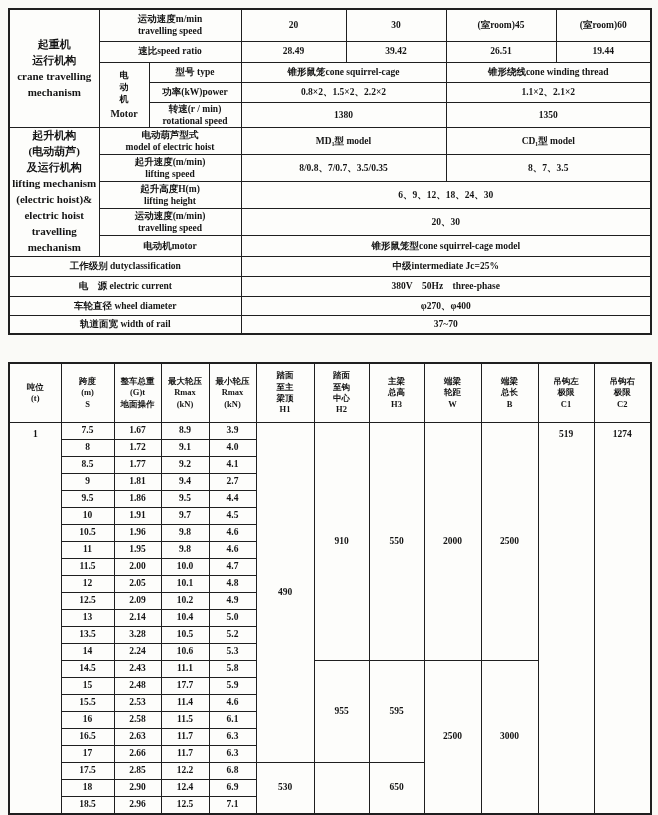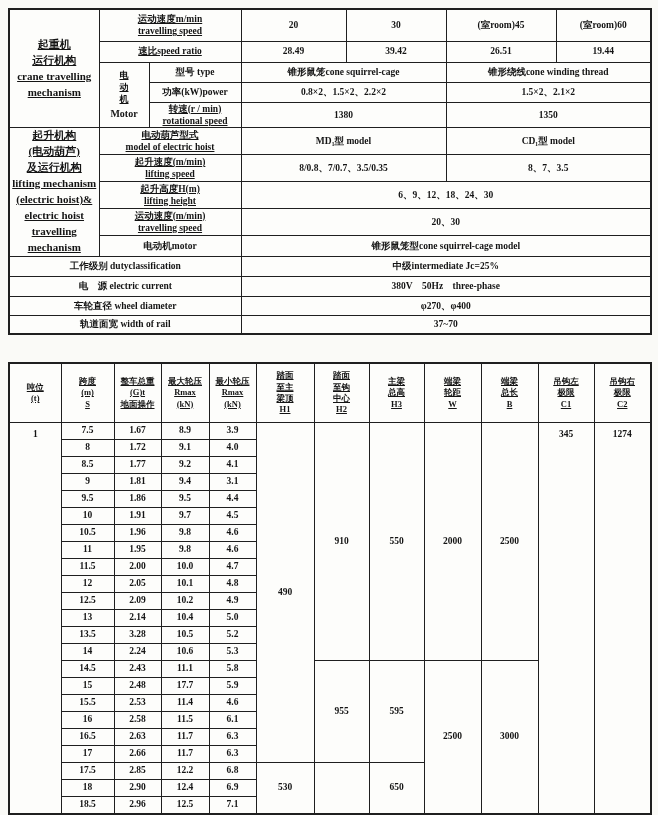--- a/index.html
+++ b/index.html
@@ -10,21 +10,21 @@
     font-weight:bold;color:#141414;
     position:relative;
     -webkit-font-smoothing:antialiased;
   }
   table{border-collapse:collapse;table-layout:fixed;position:absolute;background:#fdfdfb;}
   td{
     border:1px solid #1f1f1f;
     text-align:center;vertical-align:middle;
     padding:0 1px;overflow:hidden;
   }
-  .pre{white-space:pre-line;text-decoration:underline;}
+  .pre{white-space:pre-line;}
   
   #spec-table{left:8px;top:8px;width:642px;border:2px solid #1f1f1f;}
   #spec-table td{font-size:9.5px;line-height:1.3;}
   #spec-table .grp{font-size:11px;line-height:1.45;}
   #spec-table .motor{font-size:9px;line-height:1.35;}
   #spec-table .motor .en{font-size:10px;display:block;margin-top:2px;}
   
   #dim-table{left:8px;top:362px;width:642px;border:2px solid #1f1f1f;}
   #dim-table td{font-size:9.5px;line-height:1.25;}
   #dim-table td.hdr{font-size:8.5px;line-height:1.35;height:58px;}
@@ -71,21 +71,21 @@
 机</span>
       <span class="en">Motor</span>
     </td>
     <td>型号 type</td>
     <td colspan="2">锥形鼠笼cone squirrel-cage</td>
     <td colspan="2">锥形绕线cone winding thread</td>
   </tr>
   <tr style="height:20px">
     <td>功率(kW)power</td>
     <td colspan="2">0.8×2、1.5×2、2.2×2</td>
-    <td colspan="2">1.5×2、2.1×2</td>
+    <td colspan="2">1.1×2、2.1×2</td>
   </tr>
   <tr style="height:25px">
     <td class="pre">转速(r / min)
 rotational speed</td>
     <td colspan="2">1380</td>
     <td colspan="2">1350</td>
   </tr>
 
   <tr style="height:26px">
     <td rowspan="5" class="pre grp">起升机构
@@ -200,40 +200,40 @@
     <td rowspan="23" class="vtop">1</td>
     <td>7.5</td>
     <td>1.67</td>
     <td>8.9</td>
     <td>3.9</td>
     <td rowspan="20">490</td>
     <td rowspan="14">910</td>
     <td rowspan="14">550</td>
     <td rowspan="14">2000</td>
     <td rowspan="14">2500</td>
-    <td rowspan="23" class="vtop">345</td>
+    <td rowspan="23" class="vtop">519</td>
     <td rowspan="23" class="vtop">1274</td>
   </tr>
   <tr class="d">
     <td>8</td>
     <td>1.72</td>
     <td>9.1</td>
     <td>4.0</td>
   </tr>
   <tr class="d">
     <td>8.5</td>
     <td>1.77</td>
     <td>9.2</td>
     <td>4.1</td>
   </tr>
   <tr class="d">
     <td>9</td>
     <td>1.81</td>
     <td>9.4</td>
-    <td>3.1</td>
+    <td>2.7</td>
   </tr>
   <tr class="d">
     <td>9.5</td>
     <td>1.86</td>
     <td>9.5</td>
     <td>4.4</td>
   </tr>
   <tr class="d">
     <td>10</td>
     <td>1.91</td>

